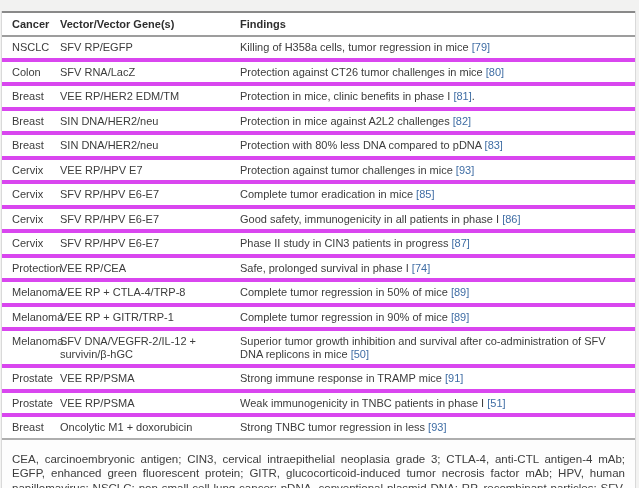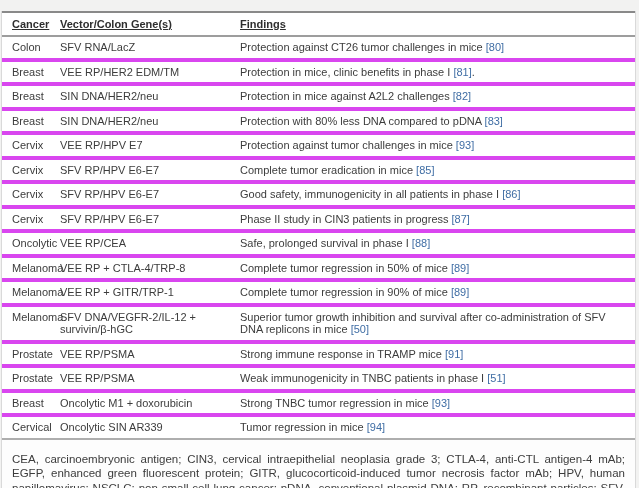--- a/index.html
+++ b/index.html
@@ -32,21 +32,20 @@
   col.c-findings{width:auto;}
   .data-table th{
     text-align:left;
     font-size:11px;
     font-weight:bold;
     color:#2e2e2e;
     padding:5px 6px 5px 0;
     border-bottom:2px solid #9d9d9d;
     line-height:12px;
     vertical-align:middle;
-    text-decoration:underline;
   }
   .data-table td{
     font-size:11px;
     color:#3c3c3c;
     padding:4px 6px 4px 0;
     line-height:12.5px;
     vertical-align:top;
   }
   .data-table th:first-child,
   .data-table td:first-child{padding-left:10px;}
@@ -71,25 +70,30 @@
 <div class="sheet">
   <table class="data-table">
     <colgroup>
       <col class="c-cancer">
       <col class="c-vector">
       <col class="c-findings">
     </colgroup>
     <thead>
       <tr id="header-row">
           <th>Cancer</th>
-          <th>Vector/Colon Gene(s)</th>
+          <th>Vector/Vector Gene(s)</th>
           <th>Findings</th>
         </tr>
     </thead>
     <tbody id="table-body">
+  <tr>
+    <td>NSCLC</td>
+    <td>SFV RP/EGFP</td>
+    <td><span>Killing of H358a cells, tumor regression in mice</span> <a class="ref">[79]</a><span></span></td>
+  </tr>
 
   <tr>
     <td>Colon</td>
     <td>SFV RNA/LacZ</td>
     <td><span>Protection against CT26 tumor challenges in mice</span> <a class="ref">[80]</a><span></span></td>
   </tr>
 
   <tr>
     <td>Breast</td>
     <td>VEE RP/HER2 EDM/TM</td>
@@ -126,23 +130,23 @@
     <td><span>Good safety, immunogenicity in all patients in phase I</span> <a class="ref">[86]</a><span></span></td>
   </tr>
 
   <tr>
     <td>Cervix</td>
     <td>SFV RP/HPV E6-E7</td>
     <td><span>Phase II study in CIN3 patients in progress</span> <a class="ref">[87]</a><span></span></td>
   </tr>
 
   <tr>
-    <td>Oncolytic</td>
+    <td>Protection</td>
     <td>VEE RP/CEA</td>
-    <td><span>Safe, prolonged survival in phase I</span> <a class="ref">[88]</a><span></span></td>
+    <td><span>Safe, prolonged survival in phase I</span> <a class="ref">[74]</a><span></span></td>
   </tr>
 
   <tr>
     <td>Melanoma</td>
     <td>VEE RP + CTLA-4/TRP-8</td>
     <td><span>Complete tumor regression in 50% of mice</span> <a class="ref">[89]</a><span></span></td>
   </tr>
 
   <tr>
     <td>Melanoma</td>
@@ -164,24 +168,19 @@
 
   <tr>
     <td>Prostate</td>
     <td>VEE RP/PSMA</td>
     <td><span>Weak immunogenicity in TNBC patients in phase I</span> <a class="ref">[51]</a><span></span></td>
   </tr>
 
   <tr>
     <td>Breast</td>
     <td>Oncolytic M1 + doxorubicin</td>
-    <td><span>Strong TNBC tumor regression in mice</span> <a class="ref">[93]</a><span></span></td>
+    <td><span>Strong TNBC tumor regression in less</span> <a class="ref">[93]</a><span></span></td>
   </tr>
 
-  <tr>
-    <td>Cervical</td>
-    <td>Oncolytic SIN AR339</td>
-    <td><span>Tumor regression in mice</span> <a class="ref">[94]</a><span></span></td>
-  </tr>
 </tbody>
   </table>
   <div class="footnote">CEA, carcinoembryonic antigen; CIN3, cervical intraepithelial neoplasia grade 3; CTLA-4, anti-CTL antigen-4 mAb; EGFP, enhanced green fluorescent protein; GITR, glucocorticoid-induced tumor necrosis factor mAb; HPV, human papillomavirus; NSCLC; non-small-cell lung cancer; pDNA, conventional plasmid DNA; RP, recombinant particles; SFV, Semliki Forest virus; SIN, Sindbis virus; TNBC, triple-negative breast cancer; TRAMP, transgenic adenocarcinoma of the mouse prostate; TRP-2, tyrosine-related protein-2; VEE, Venezuelan equine encephalitis virus; VEGFR-2, vascular endothelial growth factor receptor-2.</div>
 </div>
 
 </body></html>

